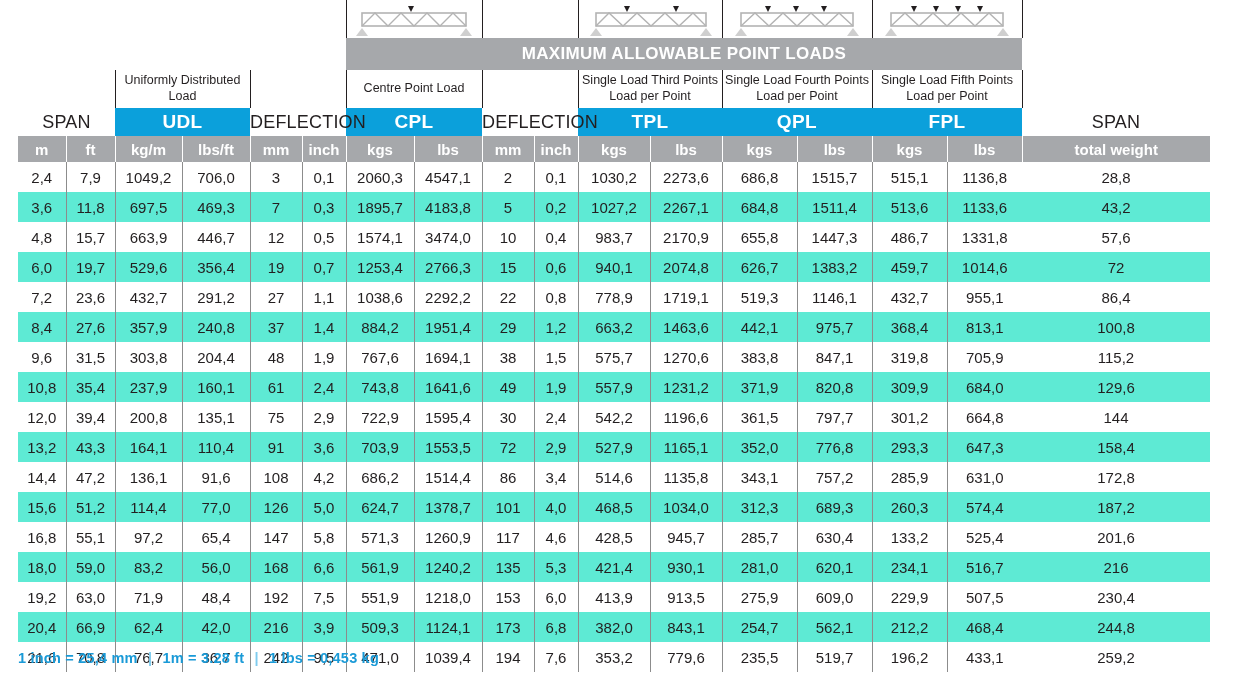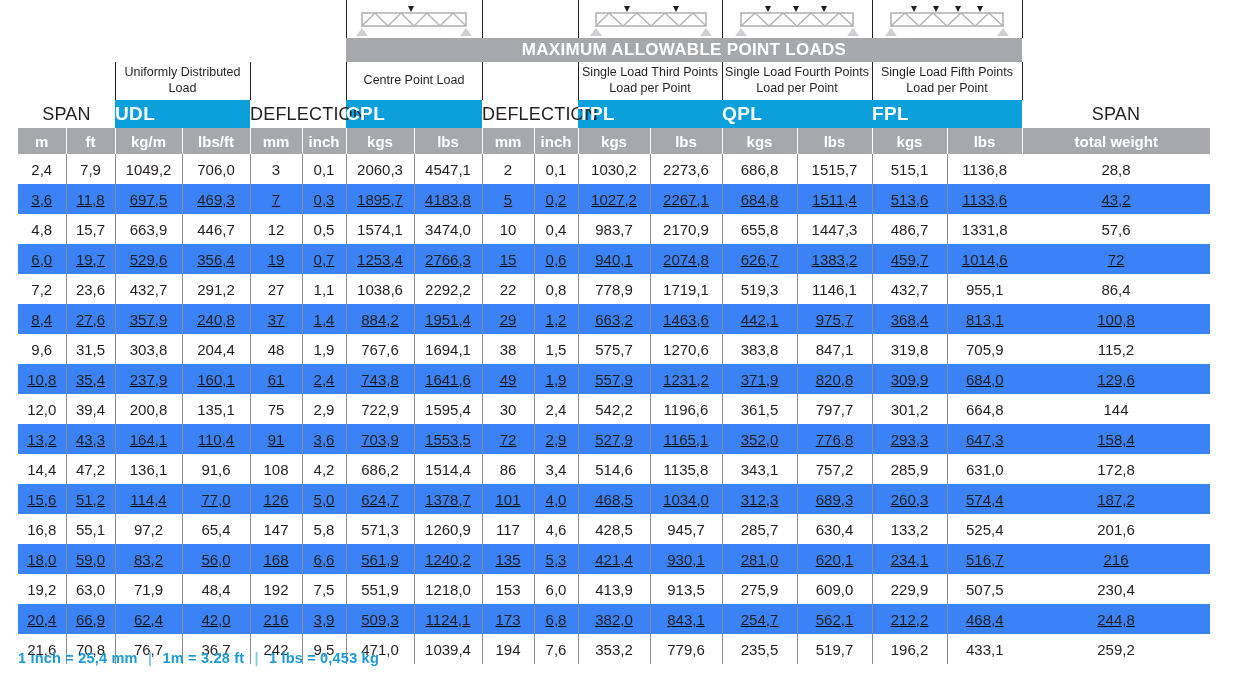--- a/index.html
+++ b/index.html
@@ -43,21 +43,21 @@
     position: absolute;
     left: 0; top: 0;
     width: 1235px;
     border-collapse: collapse;
     table-layout: fixed;
   }
   .tbl td, .tbl th { padding: 0; margin: 0; }
 
   
   .row-truss td { height: 38px; vertical-align: bottom; }
-  .row-banner td { height: 24px; }
+  .row-banner td { height: 32px; }
   .row-desc td { height: 38px; vertical-align: middle; }
   .row-abbr td { height: 28px; }
   .row-unit td { height: 26px; }
   .row-data td { height: 30px; }
 
   .gray-band {
     background: #a6a8ab;
     color: #ffffff;
     font-size: 17px;
     font-weight: bold;
@@ -72,21 +72,21 @@
     padding: 0 4px;
     border-left: 1px solid #231f20;
     border-right: 1px solid #231f20;
   }
   .desc-blank { background: #fff; }
   .abbr-blue {
     background: #0ba0db;
     color: #ffffff;
     font-size: 19px;
     font-weight: bold;
-    text-align: left;
+    text-align: center;
     letter-spacing: .4px;
   }
   .abbr-plain {
     background: #ffffff;
     color: #231f20;
     font-size: 18px;
     text-align: center;
     letter-spacing: .2px;
   }
   .unit-cell {
@@ -100,21 +100,21 @@
   .unit-cell.last-unit { border-right: none; }
 
   .data-cell {
     font-size: 15px;
     color: #231f20;
     text-align: center;
     border-right: 1px solid #8c8c8c;
   }
   .data-cell.nb { border-right: none; }
   .rowA { background: #ffffff; }
-  .rowB { background: #3b82f6; text-decoration: underline; }
+  .rowB { background: #5eead4; }
   .tw-cell { border-right: none; }
 
   
   .truss-cell {
     border-left: 1px solid #231f20;
     border-right: 1px solid #231f20;
     text-align: center;
     vertical-align: bottom;
     background: #fff;
   }

